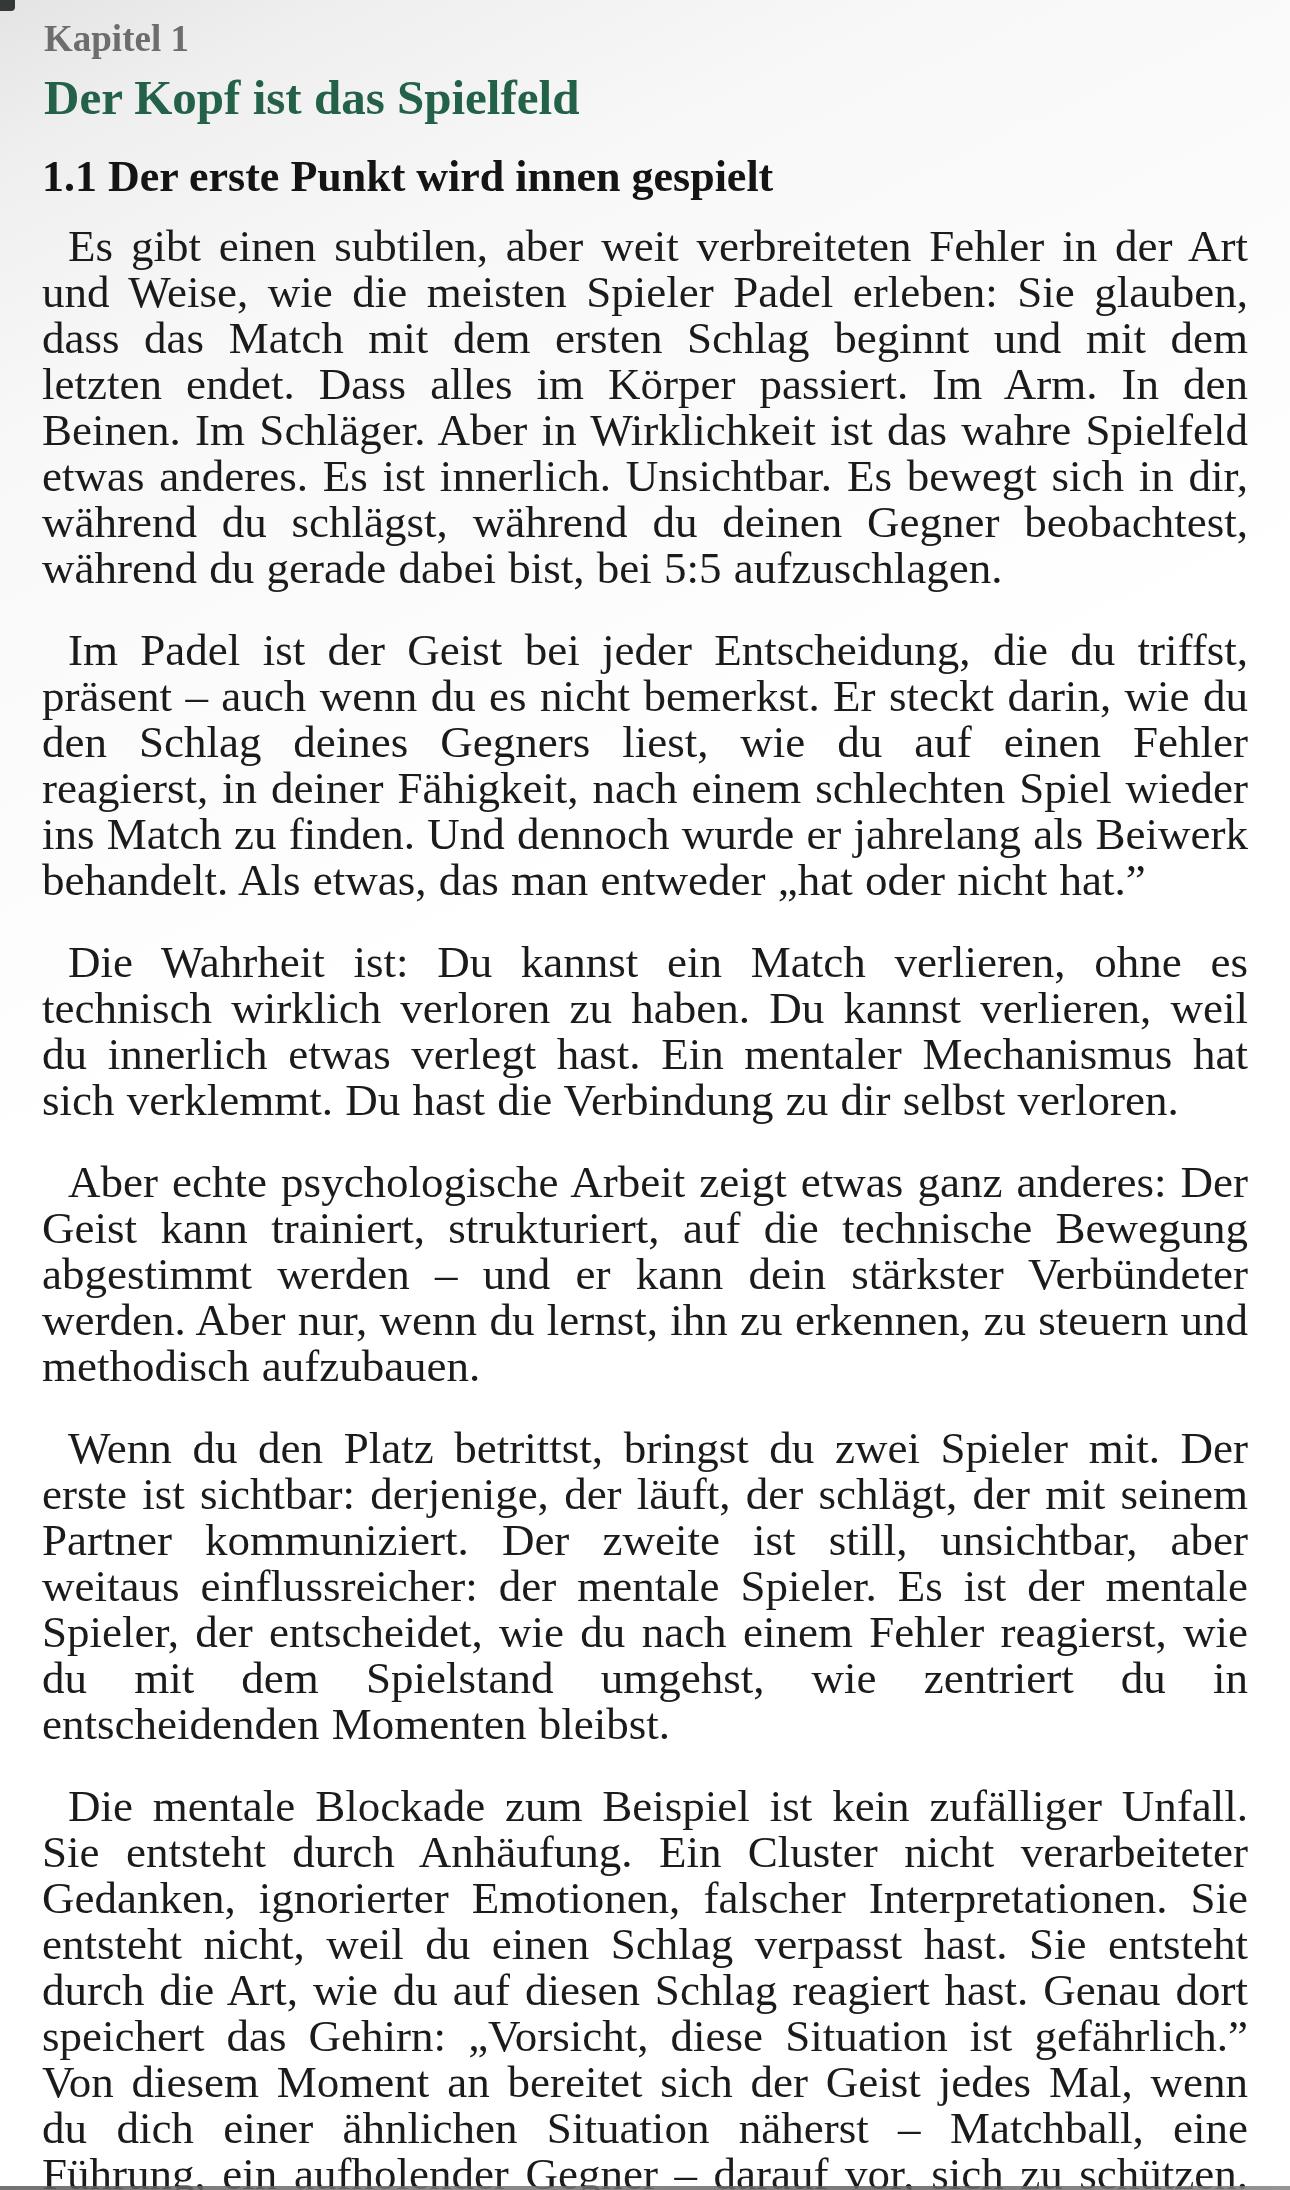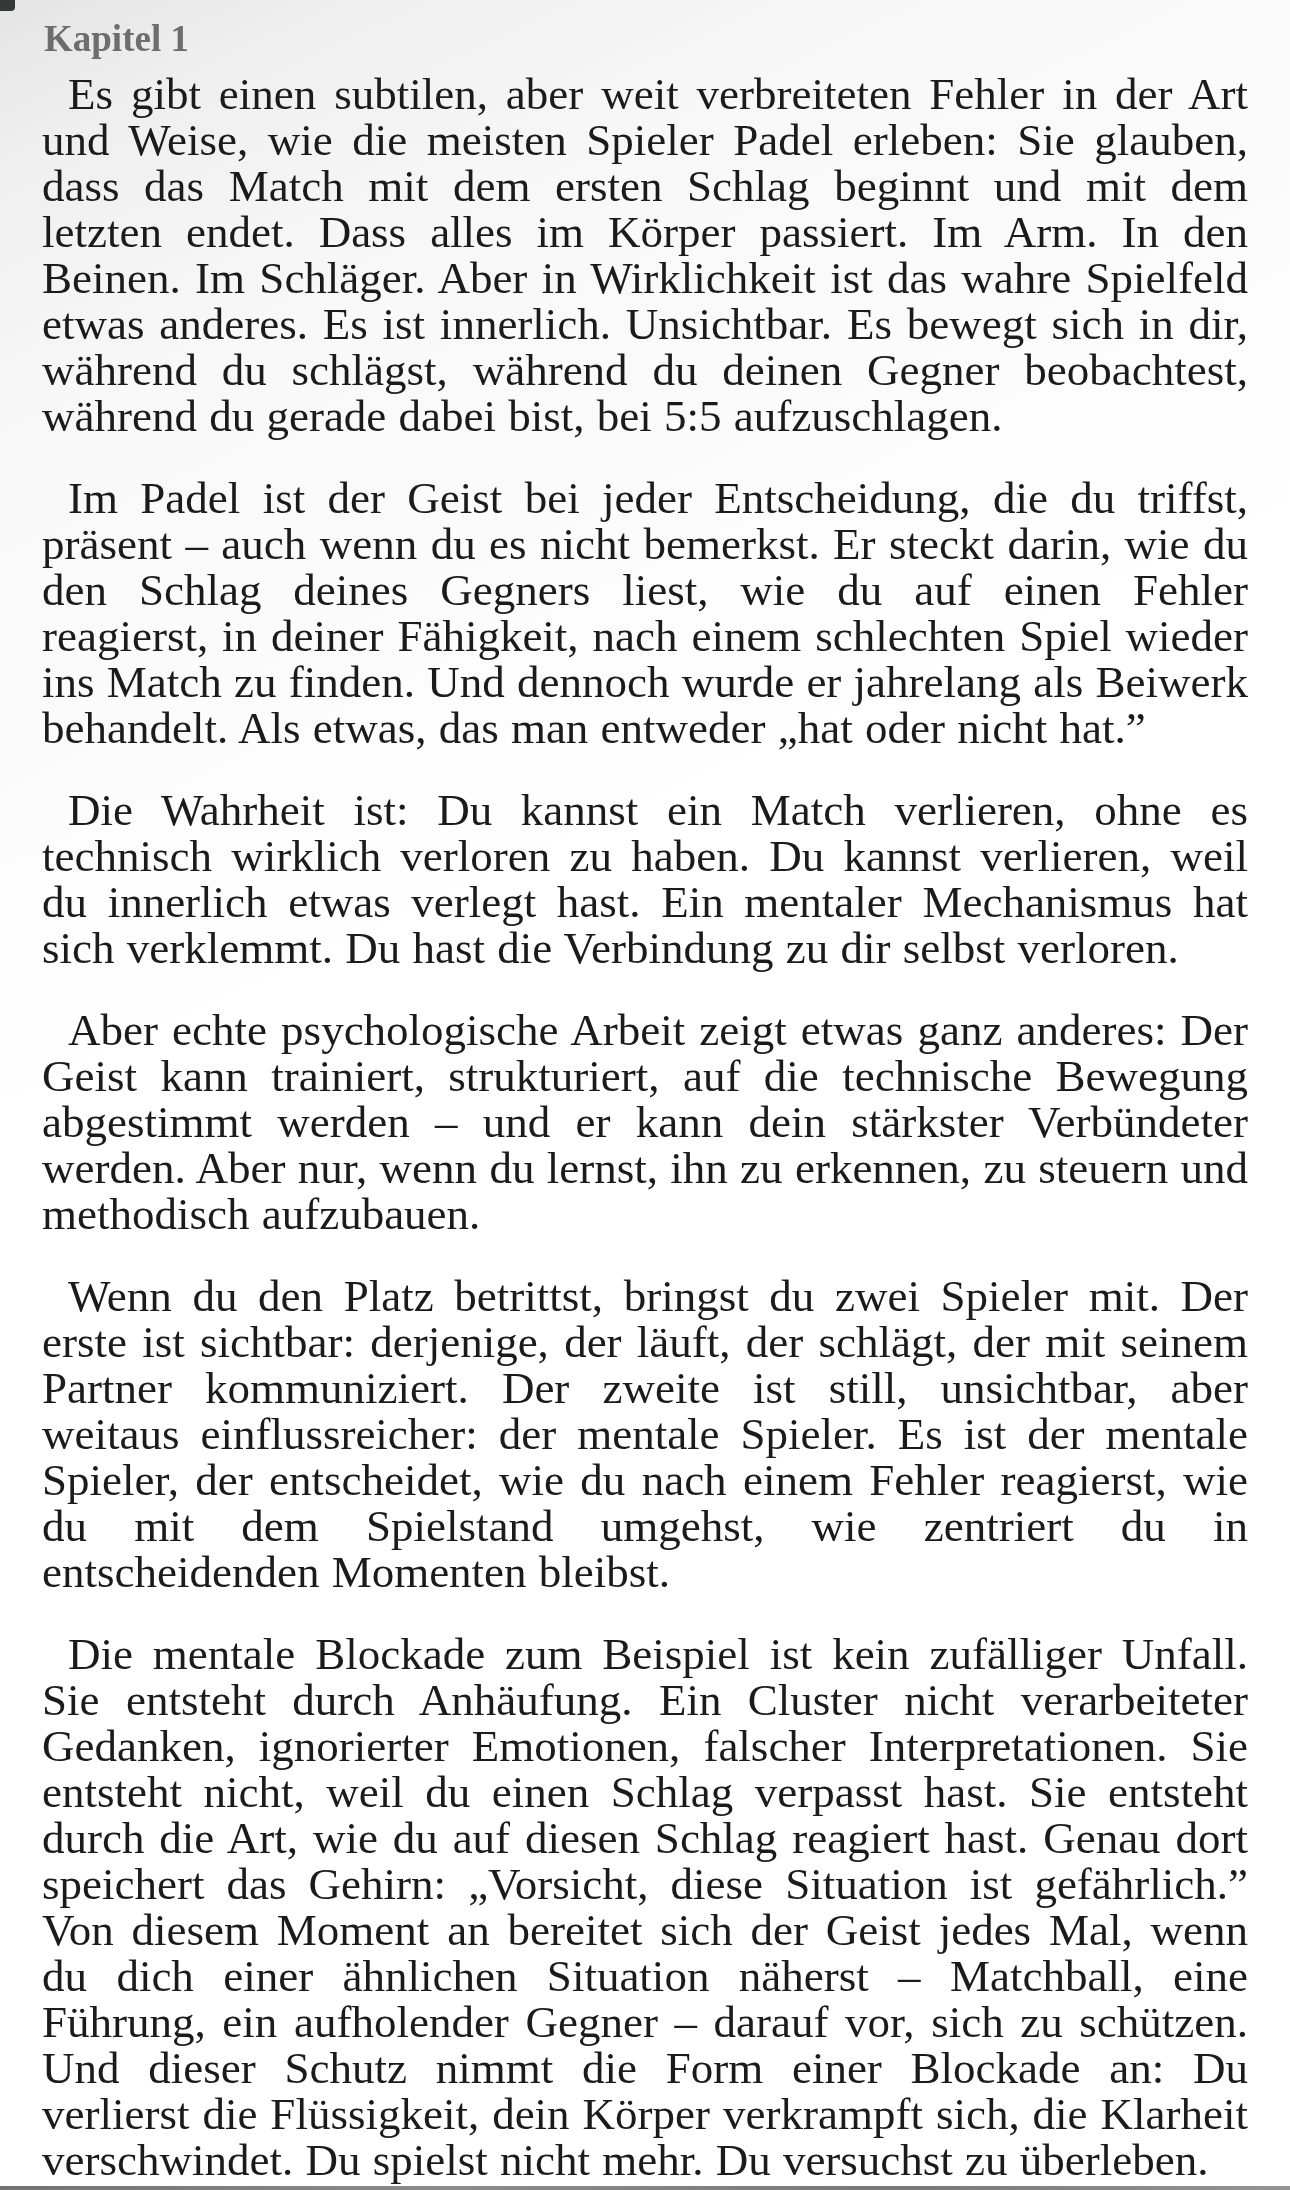--- a/index.html
+++ b/index.html
@@ -77,21 +77,23 @@
 </style>
 </head>
 <body>
 
 <div class="page">
   <div class="corner-mark"></div>
 
   <div class="content">
     <h3 class="chapter-label">Kapitel 1</h3>
 
+    <h1 class="chapter-title">Der Kopf ist das Spielfeld</h1>
 
+    <h2 class="section-heading">1.1 Der erste Punkt wird innen gespielt</h2>
 
     <div class="body-copy">
       <p>Es gibt einen subtilen, aber weit verbreiteten Fehler in der Art und Weise, wie die meisten Spieler Padel erleben: Sie glauben, dass das Match mit dem ersten Schlag beginnt und mit dem letzten endet. Dass alles im Körper passiert. Im Arm. In den Beinen. Im Schläger. Aber in Wirklichkeit ist das wahre Spielfeld etwas anderes. Es ist innerlich. Unsichtbar. Es bewegt sich in dir, während du schlägst, während du deinen Gegner beobachtest, während du gerade dabei bist, bei 5:5 aufzuschlagen.</p>
       <p>Im Padel ist der Geist bei jeder Entscheidung, die du triffst, präsent – auch wenn du es nicht bemerkst. Er steckt darin, wie du den Schlag deines Gegners liest, wie du auf einen Fehler reagierst, in deiner Fähigkeit, nach einem schlechten Spiel wieder ins Match zu finden. Und dennoch wurde er jahrelang als Beiwerk behandelt. Als etwas, das man entweder „hat oder nicht hat.”</p>
       <p>Die Wahrheit ist: Du kannst ein Match verlieren, ohne es technisch wirklich verloren zu haben. Du kannst verlieren, weil du innerlich etwas verlegt hast. Ein mentaler Mechanismus hat sich verklemmt. Du hast die Verbindung zu dir selbst verloren.</p>
       <p>Aber echte psychologische Arbeit zeigt etwas ganz anderes: Der Geist kann trainiert, strukturiert, auf die technische Bewegung abgestimmt werden – und er kann dein stärkster Verbündeter werden. Aber nur, wenn du lernst, ihn zu erkennen, zu steuern und methodisch aufzubauen.</p>
       <p>Wenn du den Platz betrittst, bringst du zwei Spieler mit. Der erste ist sichtbar: derjenige, der läuft, der schlägt, der mit seinem Partner kommuniziert. Der zweite ist still, unsichtbar, aber weitaus einflussreicher: der mentale Spieler. Es ist der mentale Spieler, der entscheidet, wie du nach einem Fehler reagierst, wie du mit dem Spielstand umgehst, wie zentriert du in entscheidenden Momenten bleibst.</p>
       <p>Die mentale Blockade zum Beispiel ist kein zufälliger Unfall. Sie entsteht durch Anhäufung. Ein Cluster nicht verarbeiteter Gedanken, ignorierter Emotionen, falscher Interpretationen. Sie entsteht nicht, weil du einen Schlag verpasst hast. Sie entsteht durch die Art, wie du auf diesen Schlag reagiert hast. Genau dort speichert das Gehirn: „Vorsicht, diese Situation ist gefährlich.” Von diesem Moment an bereitet sich der Geist jedes Mal, wenn du dich einer ähnlichen Situation näherst – Matchball, eine Führung, ein aufholender Gegner – darauf vor, sich zu schützen. Und dieser Schutz nimmt die Form einer Blockade an: Du verlierst die Flüssigkeit, dein Körper verkrampft sich, die Klarheit verschwindet. Du spielst nicht mehr. Du versuchst zu überleben.</p>
     </div>
   </div>

